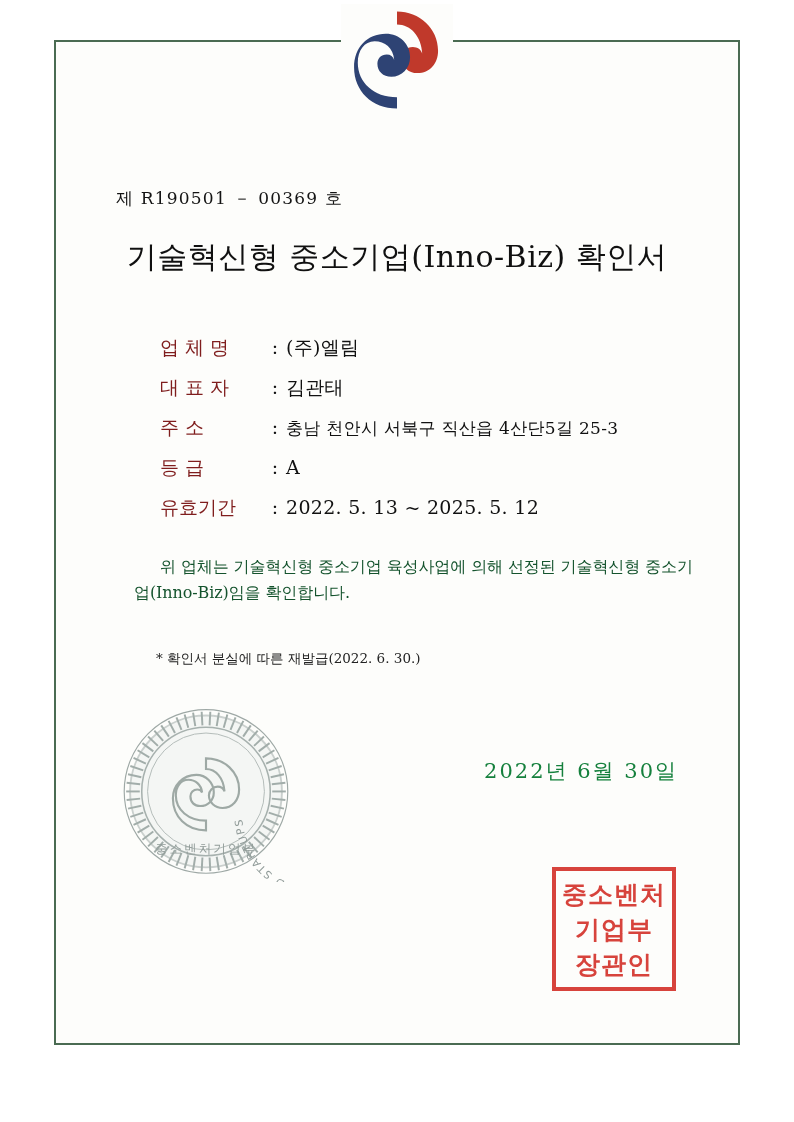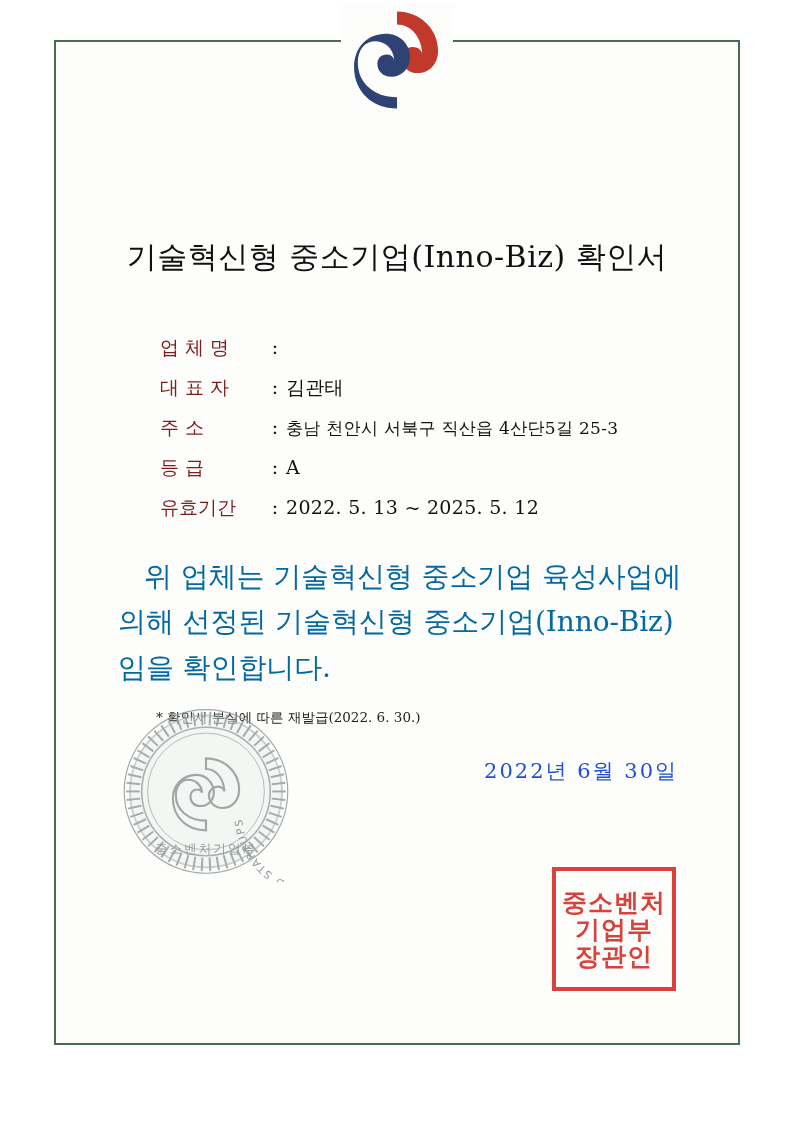--- a/index.html
+++ b/index.html
@@ -102,49 +102,49 @@
     color: #111;
     letter-spacing: 0.3px;
   }
   .field-value.small {
     font-size: 17px;
   }
 
   
   #body-text {
     position: absolute;
-    left: 62px;
+    left: 78px;
     top: 512px;
     width: 568px;
-    font-size: 28px;
+    font-size: 16px;
     line-height: 1.62;
     text-indent: 26px;
-    color: #0369a1;
+    color: #14532d;
     font-family: "DejaVu Serif", serif;
     letter-spacing: -0.1px;
   }
 
   
   #footnote {
     position: absolute;
     left: 100px;
-    top: 667px;
+    top: 608px;
     font-size: 13.5px;
     color: #222;
     font-family: "DejaVu Serif", serif;
   }
 
   
   #date-line {
     position: absolute;
     right: 60px;
     top: 715px;
     font-size: 21px;
     letter-spacing: 2px;
-    color: #1d4ed8;
+    color: #15803d;
     font-family: "DejaVu Serif", serif;
   }
 
   
   #issuer {
     position: absolute;
     left: 0;
     top: 855px;
     width: 100%;
     text-align: center;
@@ -183,42 +183,45 @@
     flex-direction: column;
     justify-content: center;
     align-items: center;
     color: #d4342c;
     font-family: "DejaVu Serif", serif;
     font-weight: bold;
     font-size: 25px;
     line-height: 1.08;
     letter-spacing: 1px;
     opacity: 0.92;
+    gap: 8px;
   }
 </style>
 </head>
 <body>
 
 <div id="certificate">
 
   <div id="emblem-wrap">
     <svg id="emblem" viewBox="0 0 120 120">
       <path d="M60 8 C84 8 104 26 104 50 C104 64 95 74 82 74 C72 74 65 67 65 58 C65 51 70 46 77 46 C82 46 86 49 87 53 C86 35 75 22 60 22 Z" fill="#c0392b"></path>
       <path d="M60 112 C33 112 14 93 14 68 C14 47 28 32 48 32 C63 32 74 43 74 57 C74 69 65 78 54 78 C45 78 39 72 39 64 C39 58 43 54 49 54 C53 54 56 56 57 60 C56 47 47 40 36 40 C25 40 18 50 18 63 C18 84 35 100 60 100 Z" fill="#2e4374"></path>
     </svg>
   </div>
 
+  <div id="doc-number">제 R190501 － 00369 호</div>
 
   <div id="title">기술혁신형 중소기업(Inno-Biz) 확인서</div>
 
   <div id="fields">
 
     <div class="field-row">
       <div class="field-label">업 체 명</div>
       <div class="field-colon">:</div>
+      <div class="field-value">(주)엘림</div>
     </div>
 
     <div class="field-row">
       <div class="field-label">대 표 자</div>
       <div class="field-colon">:</div>
       <div class="field-value">김관태</div>
     </div>
 
     <div class="field-row">
       <div class="field-label">주   소</div>

